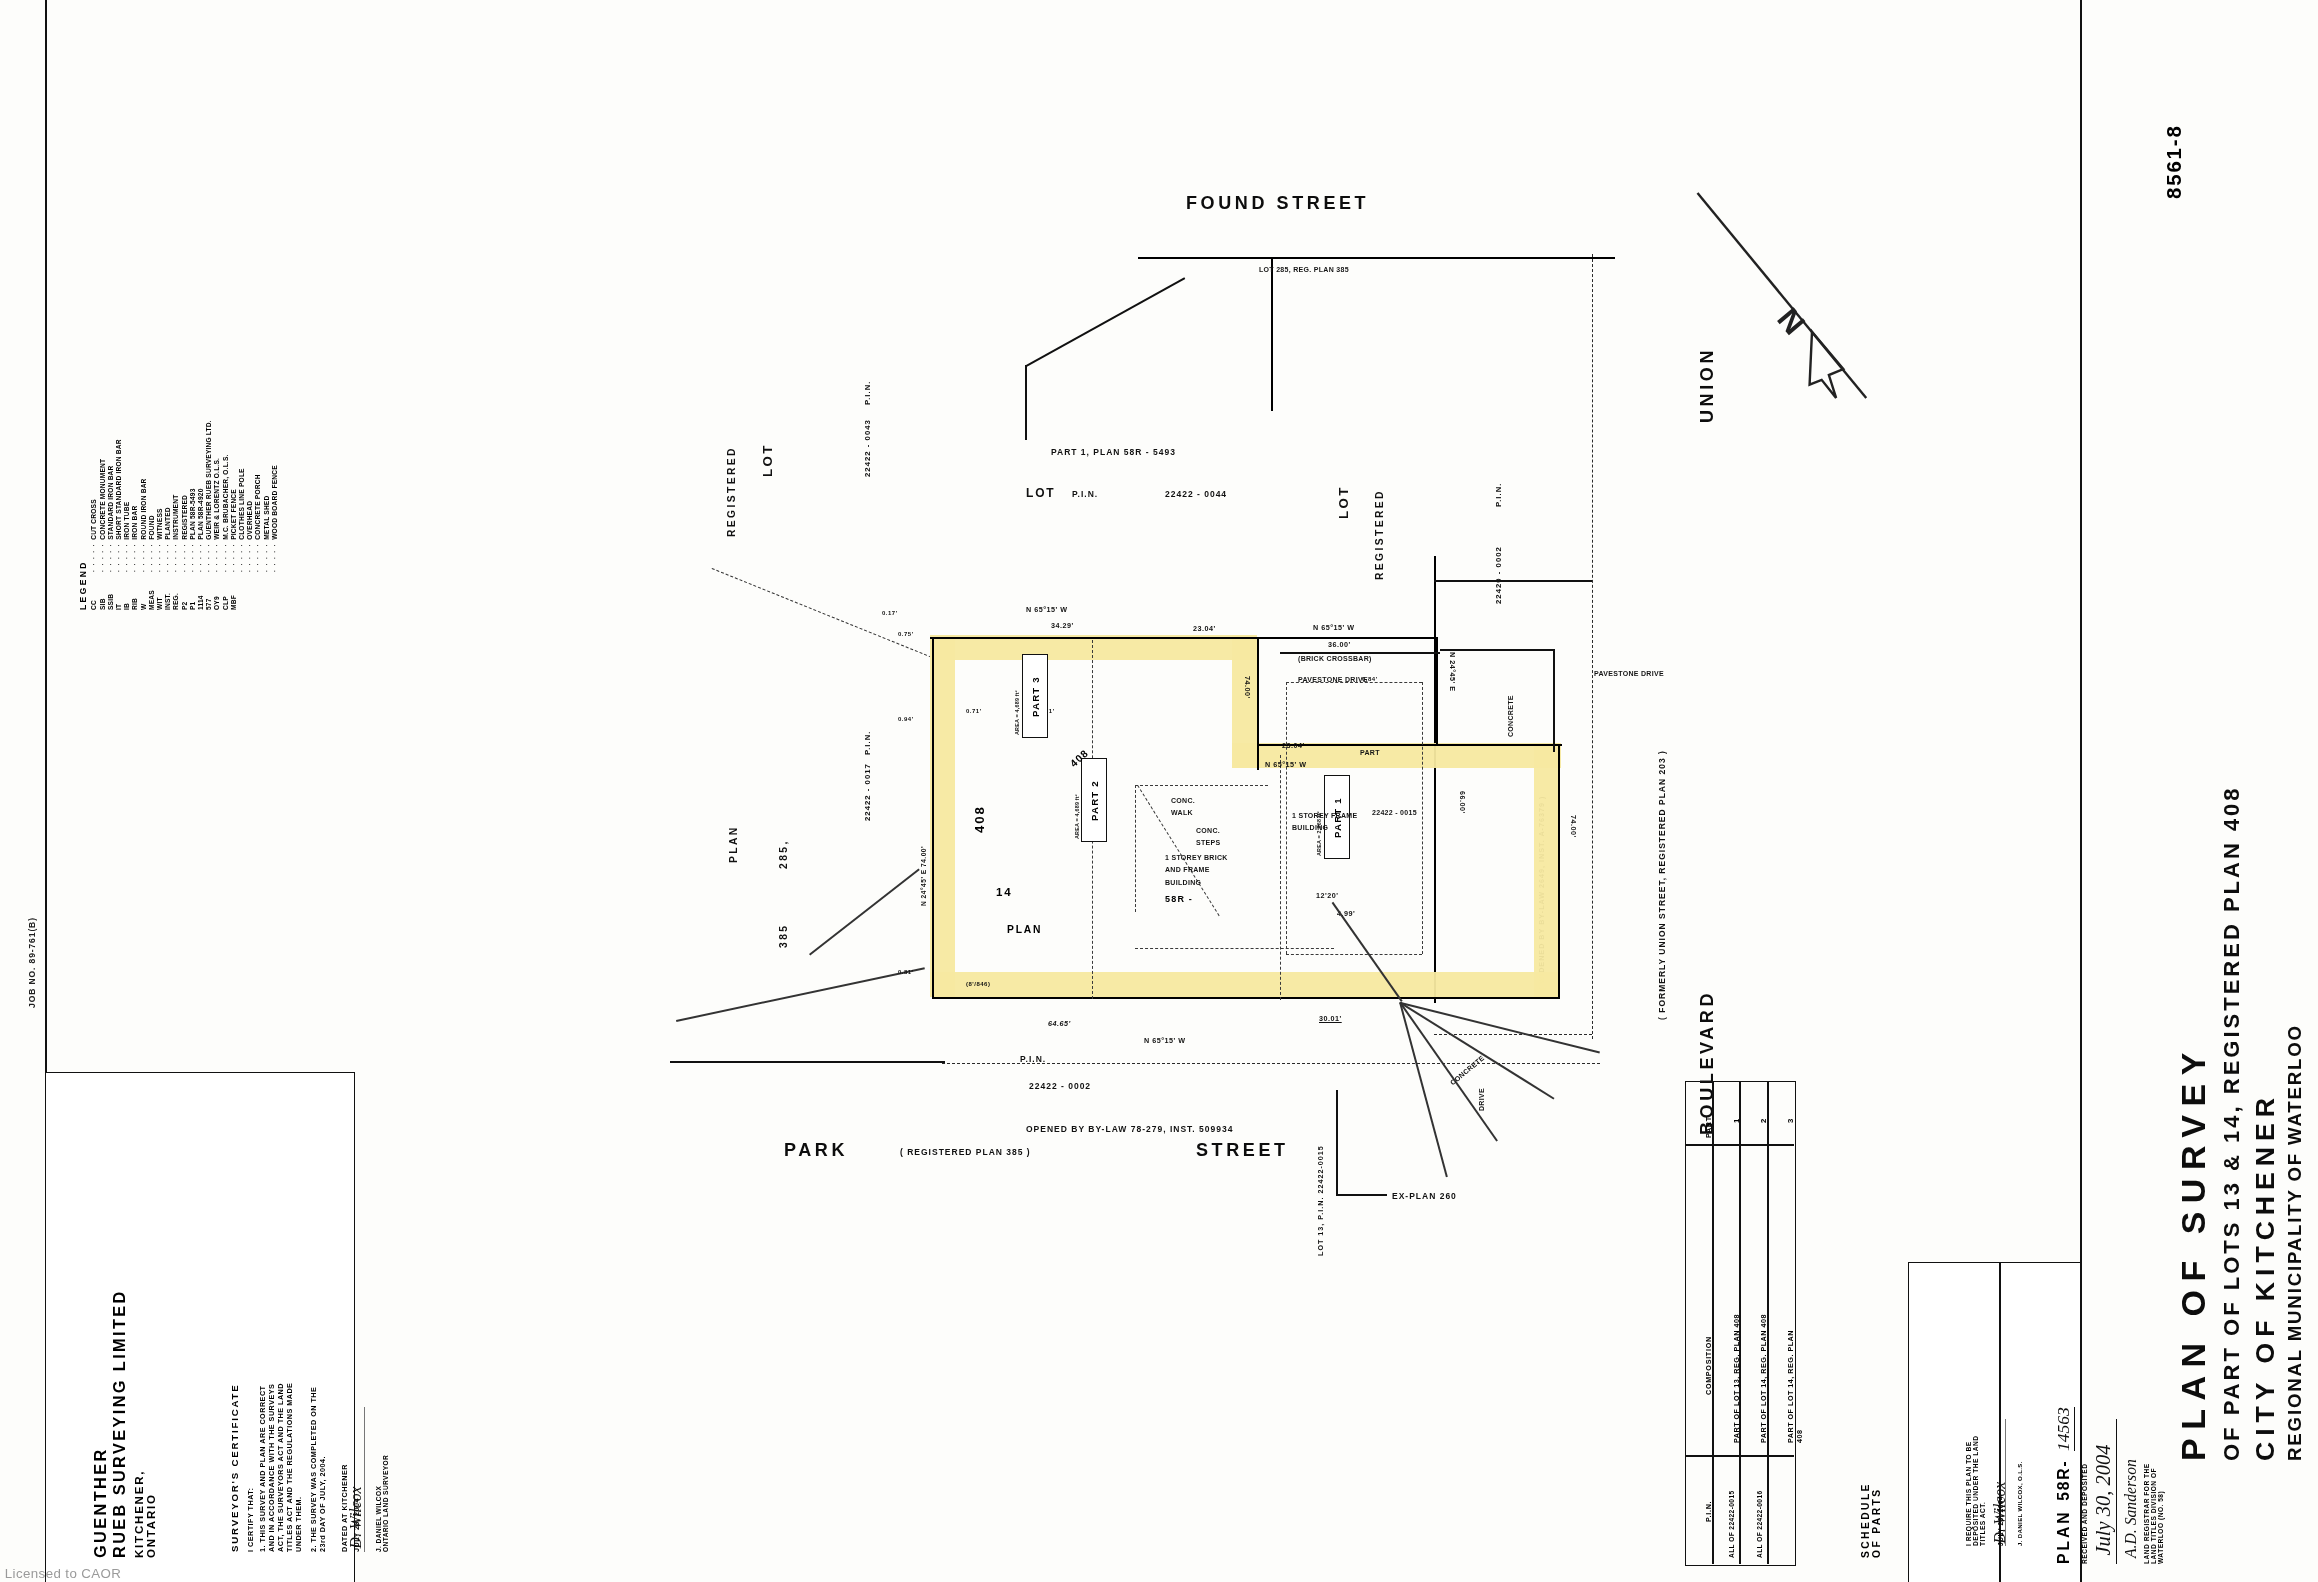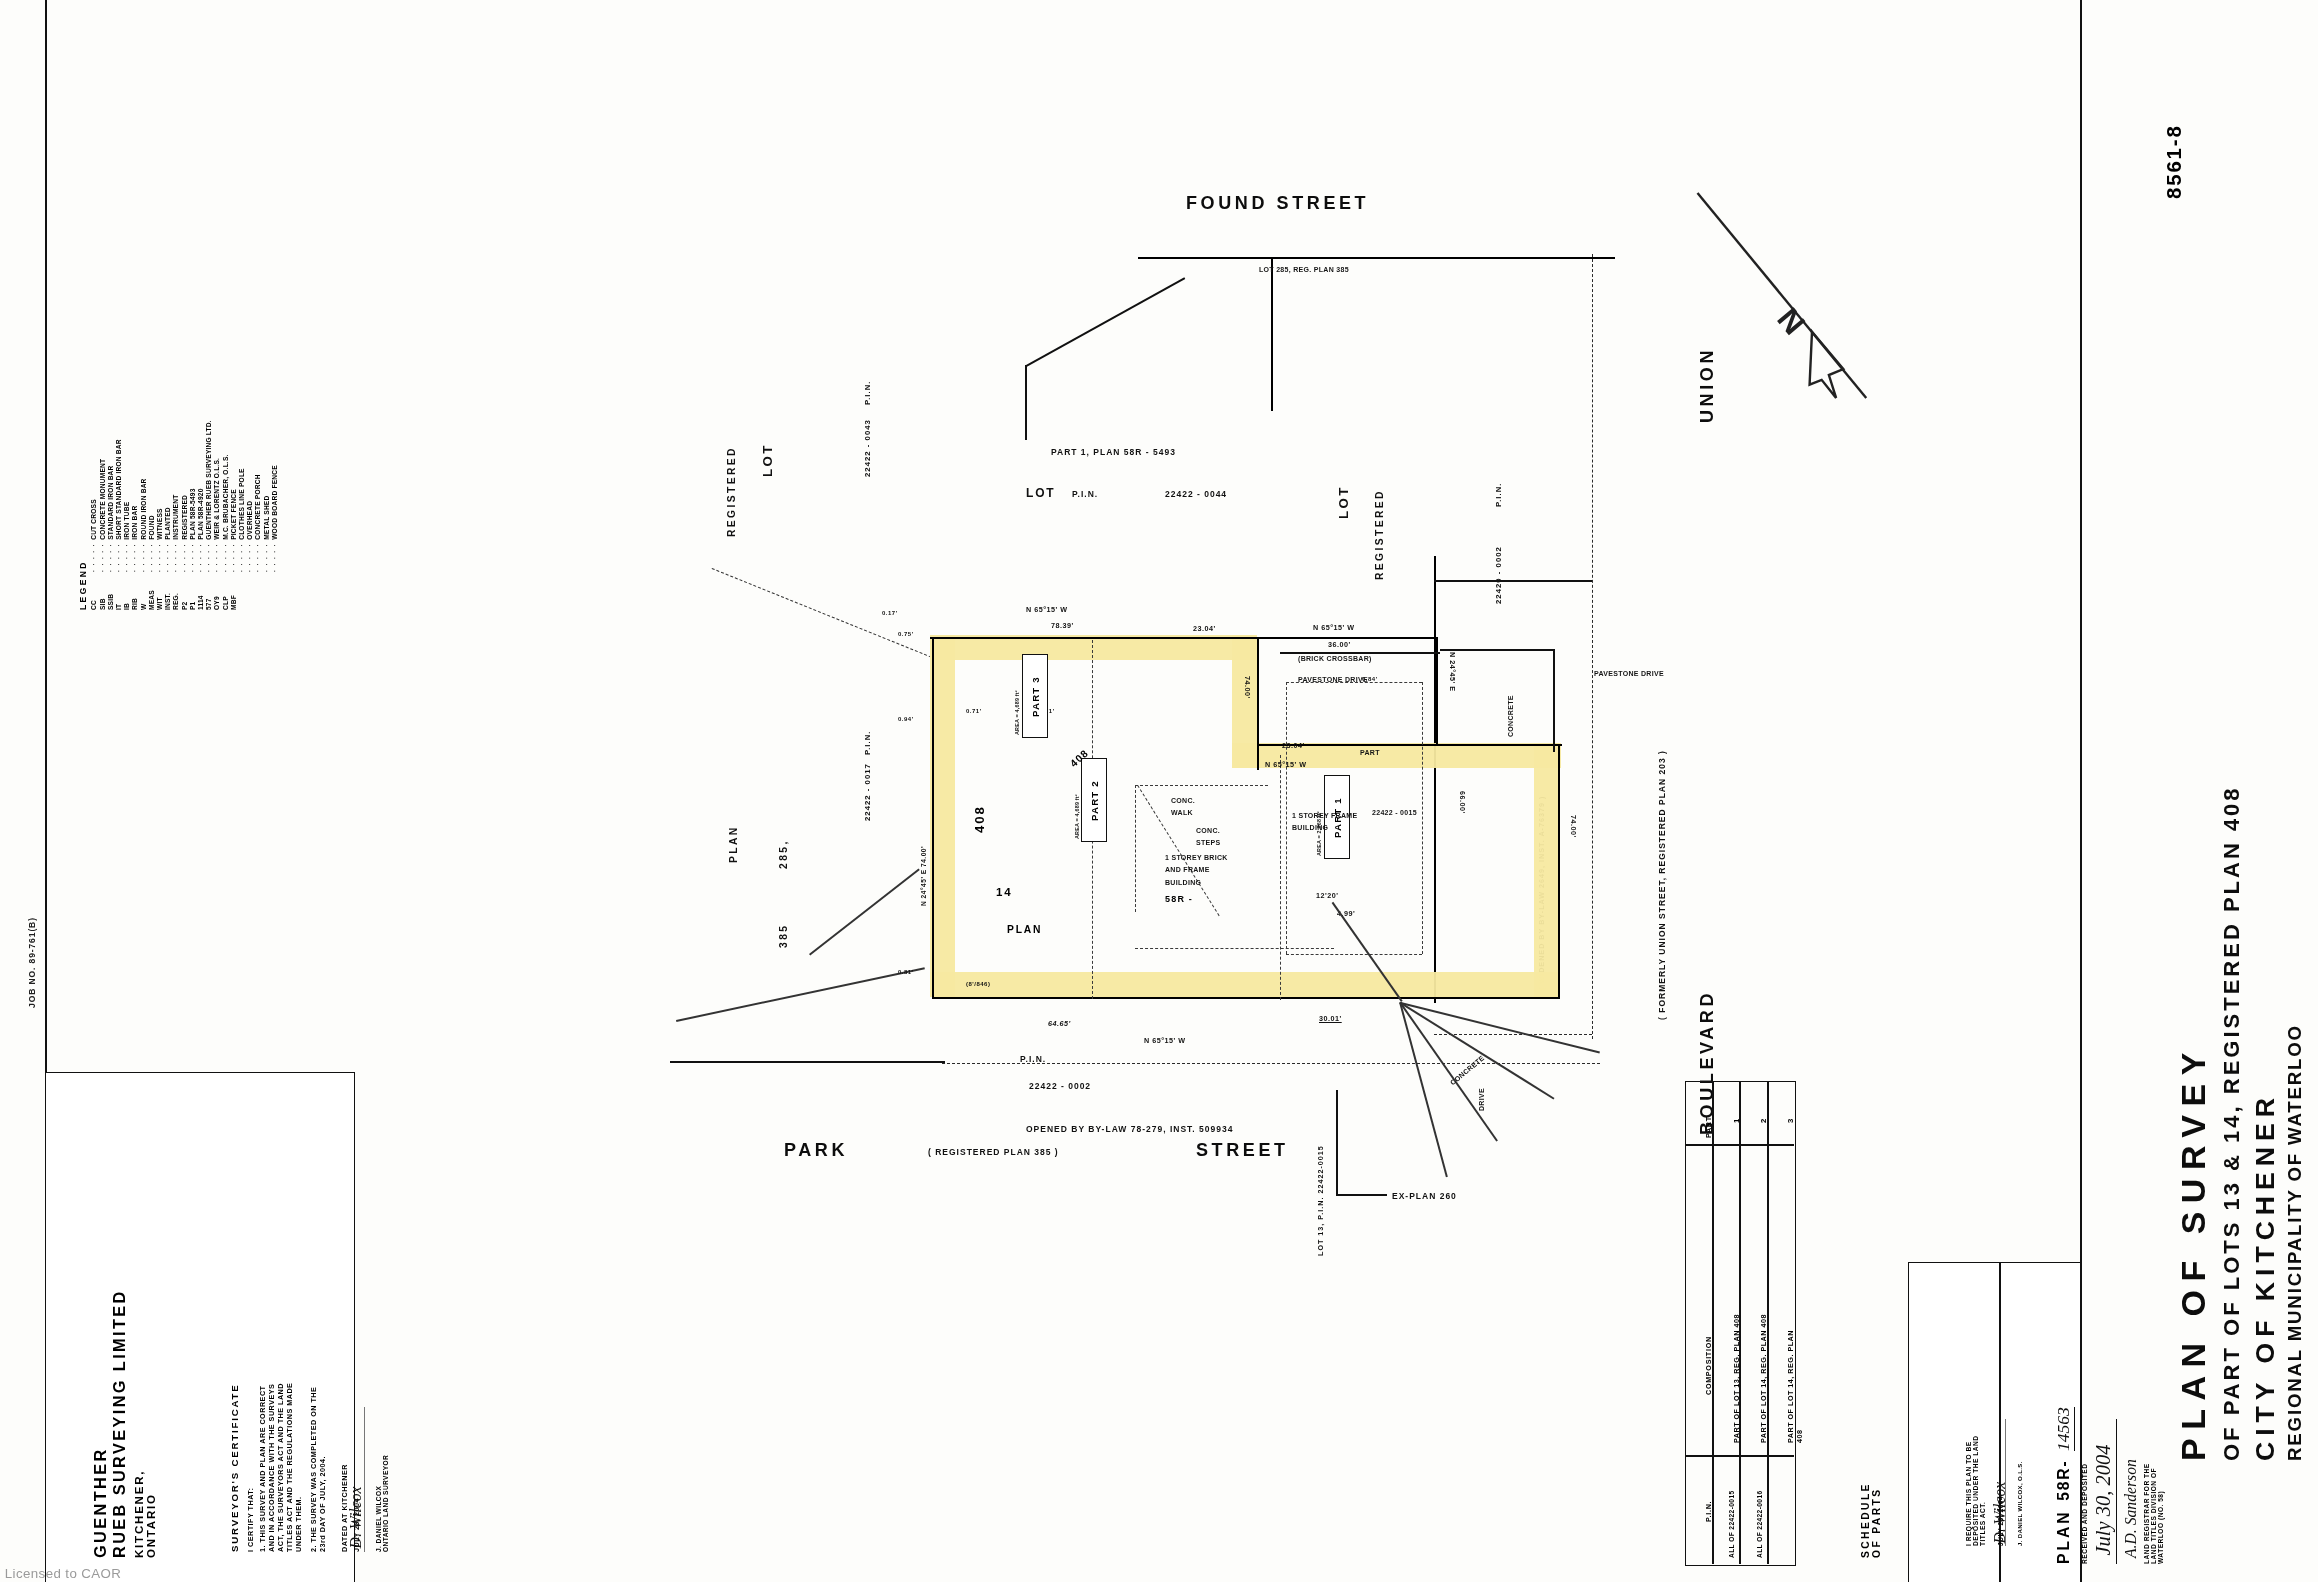--- a/index.html
+++ b/index.html
@@ -176,21 +176,21 @@
     <div class="ln vln thick" style="left:1257px;top:637px;width:2.4px;height:133px;"></div>
     <div class="ln hln thick" style="left:1257px;top:744px;width:305px;height:2.4px;"></div>
     <div class="ln vln thick" style="left:1558px;top:744px;width:2.4px;height:255px;"></div>
     <div class="ln hln thick" style="left:1257px;top:637px;width:181px;height:2.4px;"></div>
     <div class="ln vln thick" style="left:1436px;top:637px;width:2.4px;height:109px;"></div>
 
     <div class="dash-v-thin" style="left:1092px;top:640px;height:359px;"></div>
     <div class="dash-v-thin" style="left:1280px;top:755px;height:245px;"></div>
 
     <div class="bearing" style="left:1026px;top:605px;">N  65°15'  W</div>
-    <div class="bearing" style="left:1051px;top:621px;">78.39'</div>
+    <div class="bearing" style="left:1051px;top:621px;">34.29'</div>
     <div class="bearing" style="left:1026px;top:652px;">41.67'</div>
     <div class="bearing" style="left:1193px;top:624px;">23.04'</div>
     <div class="bearing" style="left:1313px;top:623px;">N  65°15'  W</div>
     <div class="bearing" style="left:1328px;top:640px;">36.00'</div>
     <div class="bearing" style="left:1265px;top:760px;">N  65°15'  W</div>
     <div class="bearing" style="left:1282px;top:741px;">23.04'</div>
     <div class="bearing-v2" style="left:1457px;top:652px;font-size:7.2px;">N 24°45' E</div>
     <div class="bearing-v2" style="left:1252px;top:676px;font-size:7.2px;">74.00'</div>
     <div class="bearing-v2" style="left:1578px;top:815px;font-size:7.2px;">74.00'</div>
     <div class="bearing-v2" style="left:1467px;top:791px;font-size:7.2px;">66.00'</div>
@@ -275,21 +275,21 @@
     <div class="ln hln" style="left:670px;top:1061px;width:275px;height:1.8px;"></div>
 
     <div class="sublbl" style="left:1020px;top:1054px;">P.I.N.</div>
     <div class="sublbl" style="left:1029px;top:1081px;">22422 -      0002</div>
     <div class="sublbl" style="left:1026px;top:1124px;">OPENED BY BY-LAW 78-279, INST. 509934</div>
     <div class="sublbl" style="left:1392px;top:1191px;">EX-PLAN 260</div>
     <div class="ln vln" style="left:1336px;top:1090px;width:1.8px;height:106px;"></div>
     <div class="ln hln" style="left:1336px;top:1194px;width:51px;height:1.8px;"></div>
 
     <div class="streetlbl" style="left:784px;top:1140px;">PARK</div>
-    <div class="sublbl" style="left:928px;top:1147px;">( REGISTERED  PLAN  385 )</div>
+    <div class="sublbl" style="left:900px;top:1147px;">( REGISTERED  PLAN  385 )</div>
     <div class="streetlbl" style="left:1196px;top:1140px;">STREET</div>
 
     <div class="sublbl-v" style="left:1316px;top:1256px;font-size:7.2px;">LOT 13, P.I.N. 22422-0015</div>
 
     <div class="abs" style="left:1685px;top:181px;width:254px;height:229px;">
       <svg width="254" height="229" viewBox="0 0 420 380">
         <line x1="20" y1="20" x2="300" y2="360" stroke="#222" stroke-width="4"></line>
         <polygon points="210,250 262,312 238,322 250,360 226,330 206,338" fill="none" stroke="#222" stroke-width="4"></polygon>
         <text x="150" y="230" font-family="Liberation Sans, sans-serif" font-size="52" font-weight="bold" fill="#222" transform="rotate(50 150 230)">N</text>
       </svg>

